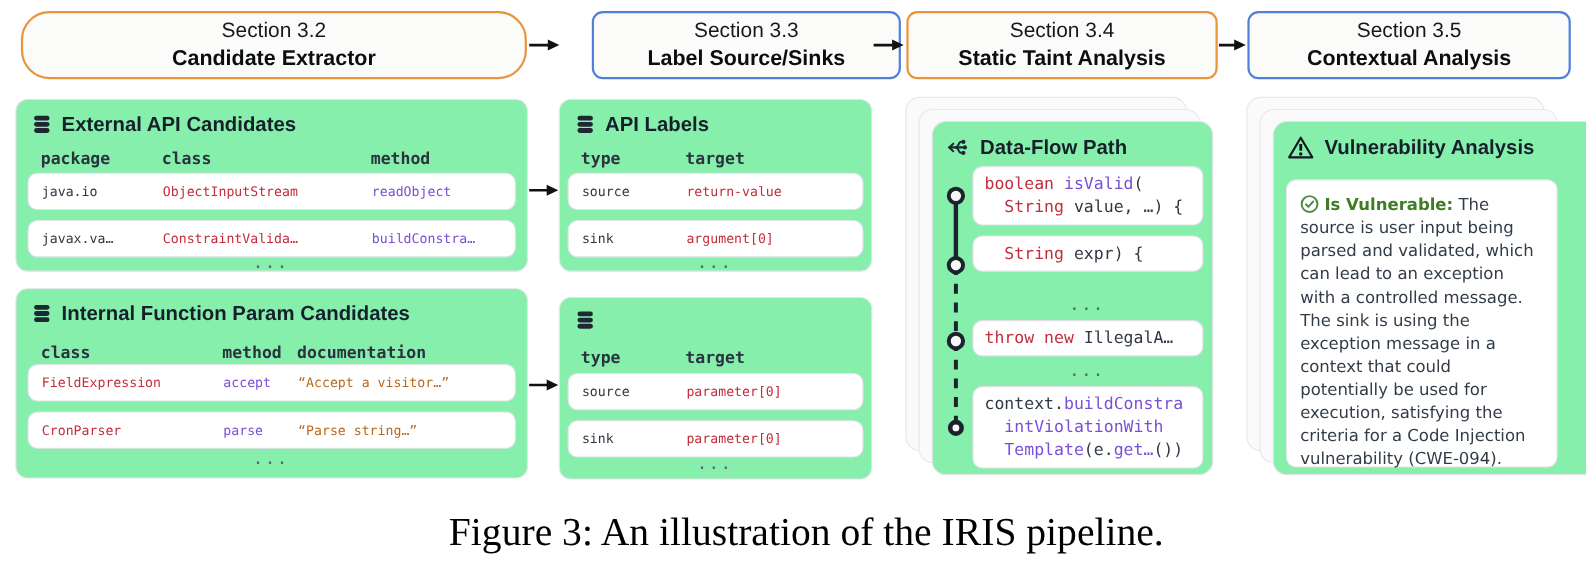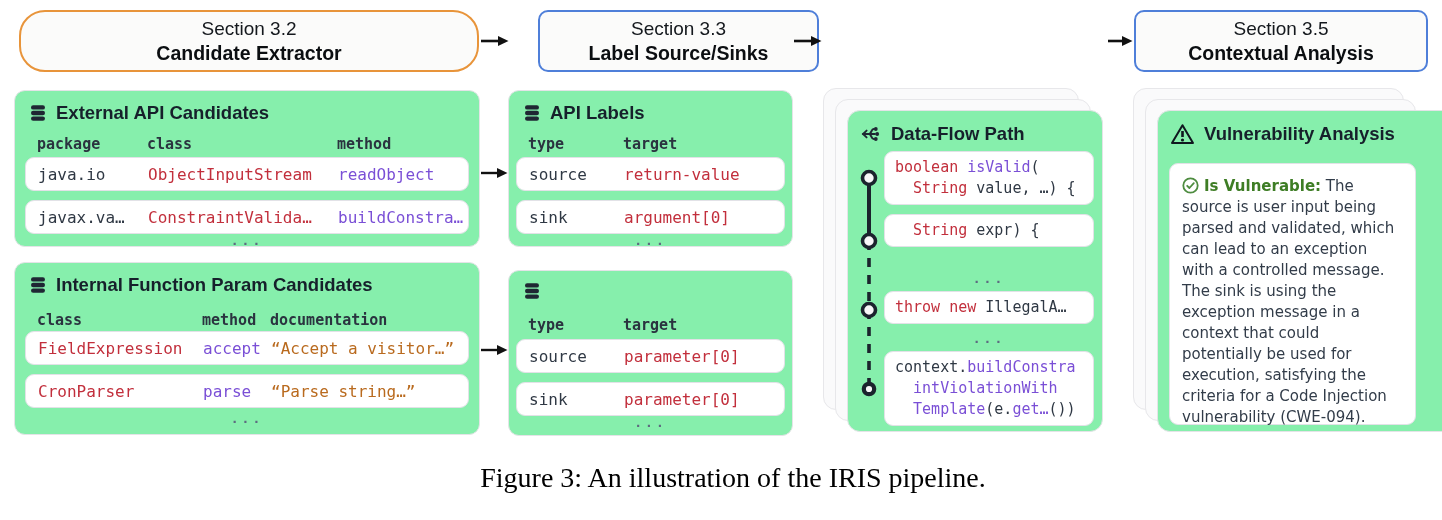--- a/index.html
+++ b/index.html
@@ -28,21 +28,21 @@
   .card-title { font-size: 18.5px; font-weight: bold; color: #16202B; }
   .thead {
     position: absolute; left: 10px; right: 10px; display: grid; padding: 0 12px;
     font-family: "DejaVu Sans Mono", monospace; font-weight: bold;
     font-size: 15px; color: #2A333F;
   }
   .pill {
     position: absolute; left: 10px; right: 10px; height: 34px;
     background: #ffffff; border: 1.5px solid #E2E2E7; border-radius: 9px;
     display: grid; align-items: center; padding: 0 12px;
-    font-family: "DejaVu Sans Mono", monospace; font-size: 16px;
+    font-family: "DejaVu Sans Mono", monospace; font-size: 12px;
   }
   .g-ext { grid-template-columns: 110px 190px 1fr; }
   .g-int { grid-template-columns: 165px 68px 1fr; }
   .g-lbl { grid-template-columns: 95px 1fr; }
   .mono-dark   { color: #2F3844; }
   .mono-red    { color: #C22F3C; }
   .mono-purple { color: #7A4FD6; }
   .mono-doc    { color: #B96A1E; }
   .more {
     position: absolute; left: 0; right: 0; text-align: center; color: #5D6B80;
@@ -72,35 +72,39 @@
     position: absolute; left: 11px; top: 52px; width: 247px; height: 262px;
     background: #fff; border: 1.5px solid #E2E2E7; border-radius: 9px;
     padding: 12px 12px; font-family: "DejaVu Sans", sans-serif;
     font-size: 15px; line-height: 21px; color: #323C49;
   }
   .verdict { color: #3E7D25; font-weight: bold; }
   .vicon { vertical-align: -3px; margin-right: 5px; }
   
   .caption {
     position: absolute; left: 0; right: 0; top: 462px; text-align: center;
-    font-family: "Liberation Serif", serif; font-size: 28px; color: #000; padding-left: 24px;
+    font-family: "Liberation Serif", serif; font-size: 36px; color: #000; padding-left: 24px;
   }
 </style>
 </head>
 <body>
 
 <div class="canvas">
 
   <div class="sec orange" style="left:19px;width:460px;border-radius:26px;">
     <div class="l1">Section 3.2</div>
     <div class="l2">Candidate Extractor</div>
   </div>
   <div class="sec blue" style="left:538px;width:281px;">
     <div class="l1">Section 3.3</div>
     <div class="l2">Label Source/Sinks</div>
+  </div>
+  <div class="sec orange" style="left:824px;width:283px;">
+    <div class="l1">Section 3.4</div>
+    <div class="l2">Static Taint Analysis</div>
   </div>
   <div class="sec blue" style="left:1134px;width:294px;">
     <div class="l1">Section 3.5</div>
     <div class="l2">Contextual Analysis</div>
   </div>
 
   <svg class="harrow" style="left:481px;top:35px;" width="28" height="12">
       <line x1="0" y1="6" x2="18" y2="6" stroke="#111" stroke-width="2.6"></line>
       <polygon points="17,1 27.5,6 17,11" fill="#111"></polygon>
     </svg>

